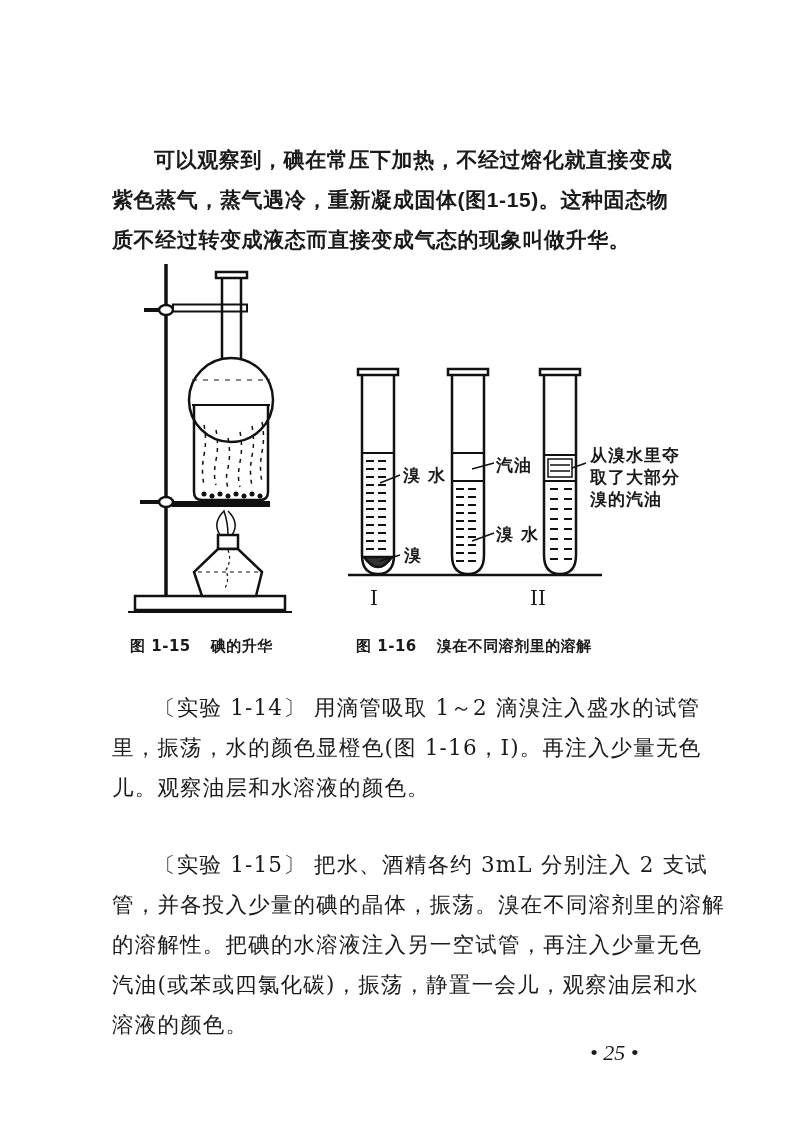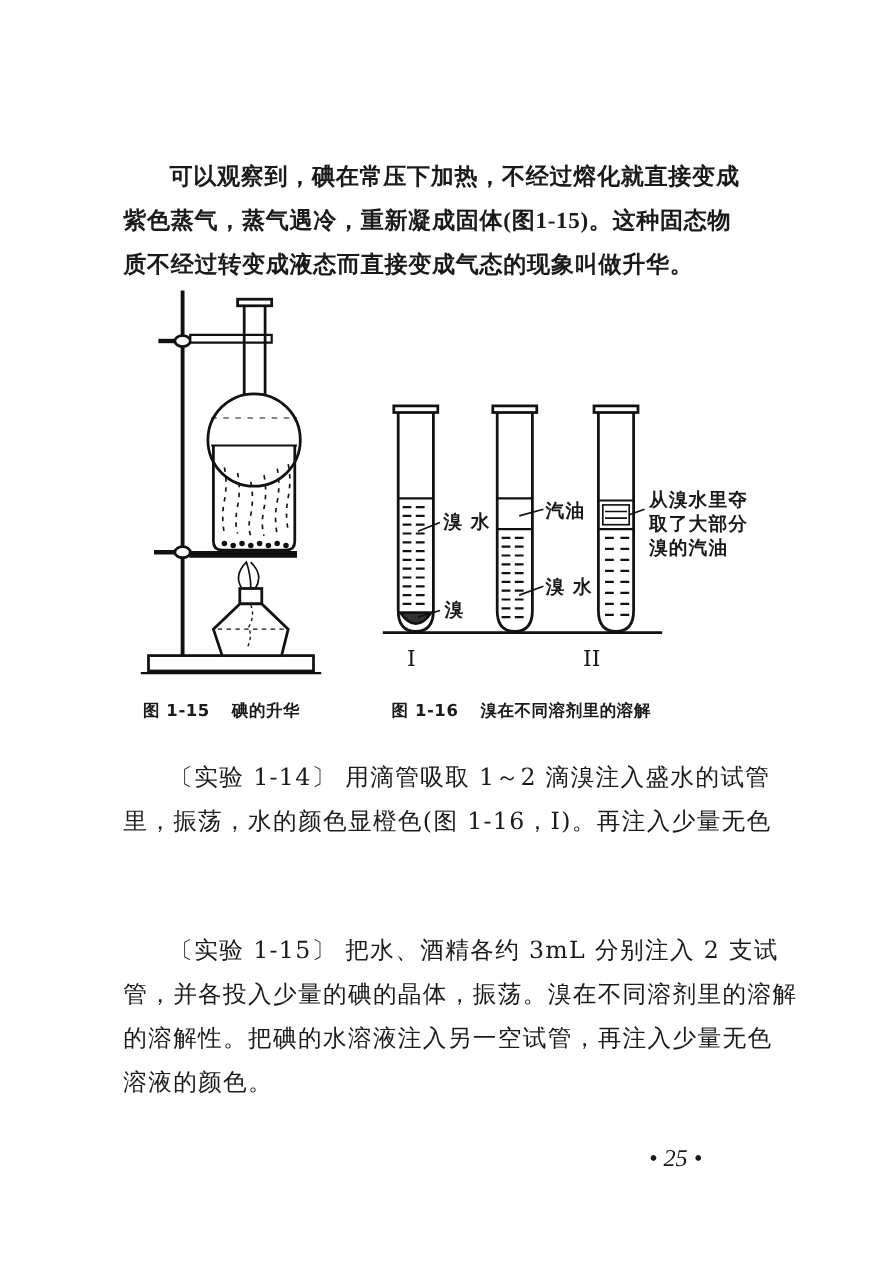--- a/index.html
+++ b/index.html
@@ -1,19 +1,19 @@
 <!DOCTYPE html>
 <html><head>
 <meta charset="utf-8">
 <style>
   html, body { margin:0; padding:0; background:#ffffff; }
   body { width:800px; height:1147px; position:relative; overflow:hidden;
          font-family:"DejaVu Serif", "Liberation Serif", serif; color:#1a1a1a; }
   .para { position:absolute; left:112px; width:580px; font-size:21.5px; line-height:40px; letter-spacing:1.2px; }
-  .para.bold { font-family:Liberation Serif, serif; font-weight:bold; font-size:21px; letter-spacing:0.6px; }
+  .para.bold { font-family:Liberation Sans, sans-serif; font-weight:bold; font-size:21px; letter-spacing:0.6px; }
   .line { display:block; white-space:nowrap; }
   .indent { padding-left:42px; }
   .caption { position:absolute; top:637px; font-family:"DejaVu Sans", "Liberation Sans", sans-serif; font-weight:bold; font-size:15px; letter-spacing:0.5px; white-space:nowrap; }
   .caption .gap { display:inline-block; width:20px; }
   .fig { position:absolute; }
   .label { position:absolute; font-family:"DejaVu Sans", "Liberation Sans", sans-serif; font-size:17px; font-weight:bold; white-space:nowrap; letter-spacing:1px; line-height:22px; }
   .roman { position:absolute; font-family:"DejaVu Serif", "Liberation Serif", serif; font-size:20px; }
   .pagenum { position:absolute; top:1040px; left:590px; font-family:Liberation Serif, serif; font-style:italic; font-size:22px; }
 </style>
 </head>
@@ -163,22 +163,24 @@
 <div class="caption" style="left:130px;">
   <span>图 1-15</span><span class="gap"></span><span>碘的升华</span>
 </div>
 <div class="caption" style="left:356px;">
   <span>图 1-16</span><span class="gap"></span><span>溴在不同溶剂里的溶解</span>
 </div>
 
 <div class="para" style="top:688px;">
   <span class="line indent">〔实验 1-14〕  用滴管吸取 1～2 滴溴注入盛水的试管</span>
   <span class="line">里，振荡，水的颜色显橙色(图 1-16，Ⅰ)。再注入少量无色</span>
+  <span class="line">儿。观察油层和水溶液的颜色。</span>
 </div>
 
 <div class="para" style="top:845px;">
   <span class="line indent">〔实验 1-15〕  把水、酒精各约 3mL 分别注入 2 支试</span>
   <span class="line">管，并各投入少量的碘的晶体，振荡。溴在不同溶剂里的溶解</span>
   <span class="line">的溶解性。把碘的水溶液注入另一空试管，再注入少量无色</span>
+  <span class="line">汽油(或苯或四氯化碳)，振荡，静置一会儿，观察油层和水</span>
   <span class="line">溶液的颜色。</span>
 </div>
 
 <div class="pagenum">• 25 •</div>
 
 </body></html>

